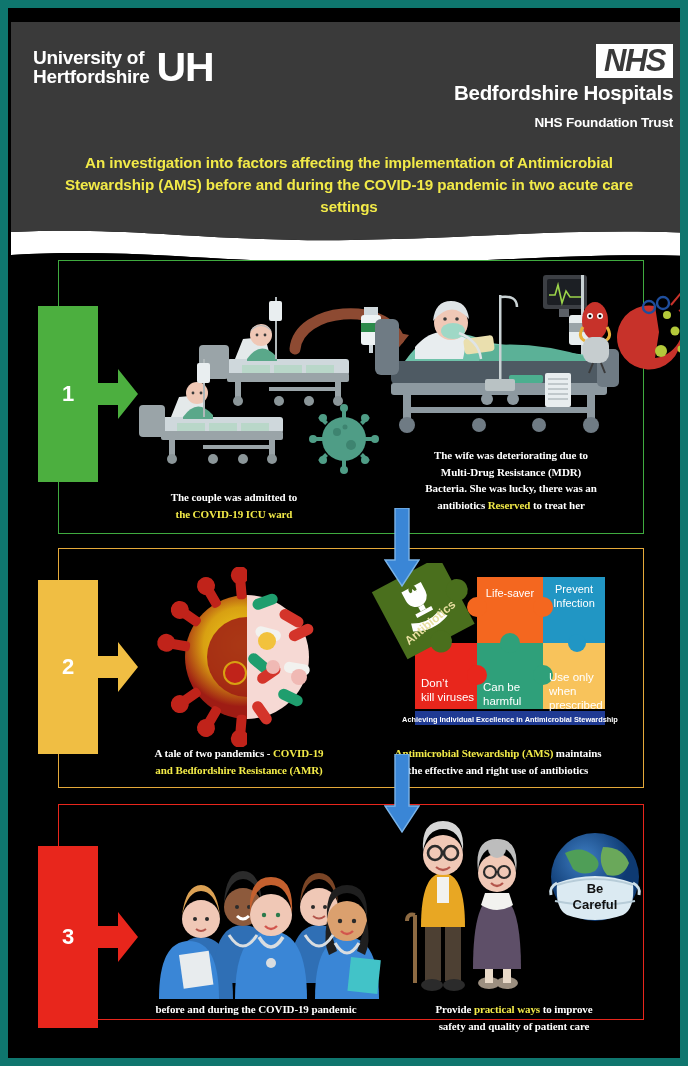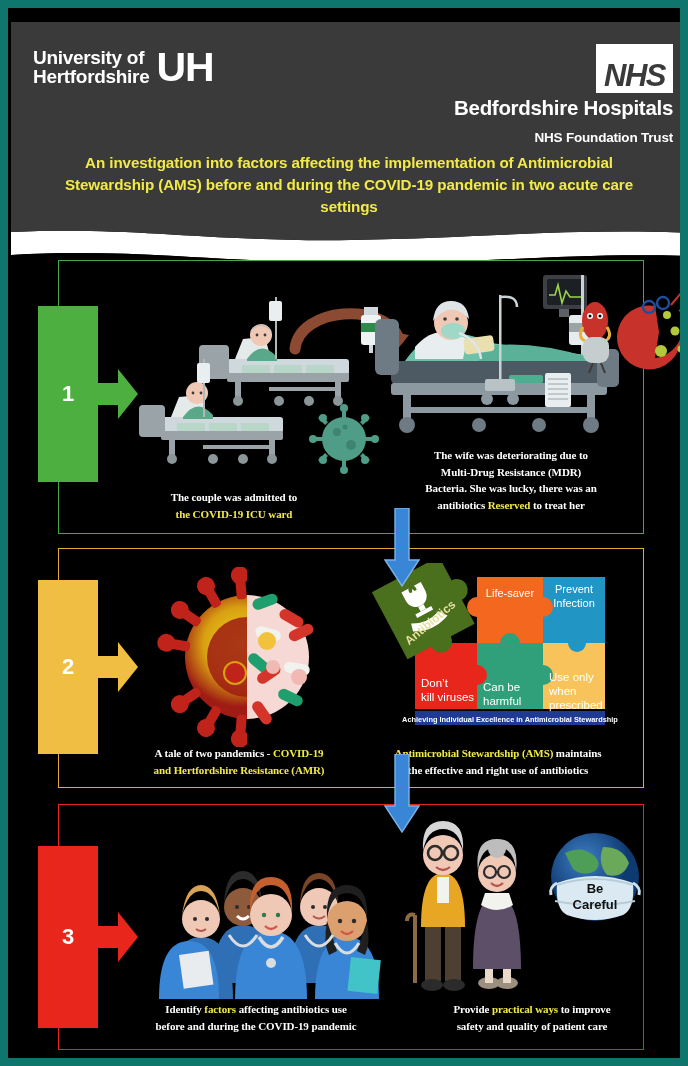--- a/index.html
+++ b/index.html
@@ -7,36 +7,36 @@
   .poster{position:relative;width:688px;height:1066px;background:#000;
           border:8px solid #0f766e;box-sizing:border-box;overflow:hidden;}
 
   
   .header{position:absolute;left:3px;top:14px;width:676px;height:206px;background:#3a3a3a;}
   .logo-uh{position:absolute;left:22px;top:26px;display:flex;align-items:center;}
   .uh-words{color:#fff;font-size:19px;font-weight:700;line-height:1.02;letter-spacing:-0.3px;}
   .uh-mark{color:#fff;font-size:41px;font-weight:900;letter-spacing:-1px;margin-left:7px;line-height:0.85;}
 
   .logo-nhs{position:absolute;right:14px;top:22px;text-align:right;}
-  .nhs-box{display:inline-block;background:#ffffff;padding:16px 8px 2px 8px;}
+  .nhs-box{display:inline-block;background:#ffffff;padding:1px 8px 2px 8px;}
   .nhs-box span{color:#3a3a3a;font-size:31px;font-weight:900;font-style:italic;letter-spacing:-1.5px;line-height:1;}
   .nhs-trustname{color:#fff;font-size:20.5px;font-weight:700;margin-top:3px;letter-spacing:-0.3px;}
   .nhs-trustsub{color:#fff;font-size:13.5px;font-weight:600;margin-top:10px;letter-spacing:-0.2px;}
 
   .poster-title{position:absolute;left:46px;top:130px;width:584px;text-align:center;
                 color:#F2EA48;font-size:15.2px;font-weight:700;line-height:1.45;letter-spacing:-0.1px;}
 
   
   .wave{position:absolute;left:3px;top:218px;width:682px;height:42px;}
 
   
   .section{position:absolute;left:50px;width:586px;box-sizing:border-box;background:#000;}
   .s1{top:252px;height:274px;border:1.6px solid #3faa3f;}
   .s2{top:540px;height:240px;border:1.6px solid #E5A93A;}
-  .s3{top:796px;height:246px;border:1.6px solid #E8261C;}
+  .s3{top:796px;height:216px;border:1.6px solid #E8261C;}
 
   
   .badge{position:absolute;left:0;}
   .badge .bar{position:absolute;left:30px;top:0;width:60px;height:100%;}
   .badge .num{position:absolute;left:30px;top:0;width:60px;height:100%;display:flex;
                align-items:center;justify-content:center;color:#fff;font-size:22px;font-weight:700;z-index:3;}
   .badge .arw{position:absolute;left:88px;top:50%;transform:translateY(-50%);width:42px;height:58px;}
   .b1{top:298px;height:176px;}
   .b2{top:572px;height:174px;}
   .b3{top:838px;height:182px;}
@@ -384,21 +384,21 @@
       <text x="190" y="146" font-size="11.5" fill="#ffffff" font-family="Liberation Sans, sans-serif">prescribed</text>
 
       <rect x="56" y="148" width="190" height="14" fill="#1F3A93"></rect>
       <text x="151" y="158.5" font-size="7.4" fill="#ffffff" text-anchor="middle" font-weight="700" font-family="Liberation Sans, sans-serif">Achieving Individual Excellence in Antimicrobial Stewardship</text>
     </svg>
 
     <div class="cap" style="left:60px;top:196px;width:240px;">
       <div>
         <span>A tale of two pandemics - </span><span class="hl">COVID-19</span>
       </div>
-      <div class="hl">and Hertfordshire Resistance (AMR)</div>
+      <div class="hl">and Bedfordshire Resistance (AMR)</div>
     </div>
 
     <div class="cap" style="left:300px;top:196px;width:278px;">
       <div>
         <span class="hl">Antimicrobial Stewardship (AMS)</span><span> maintains</span>
       </div>
       <div>the effective and right use of antibiotics</div>
     </div>
   </div>
 
@@ -514,27 +514,24 @@
         <path d="M10,58 q38,-12 76,0" stroke="#b7ccd8" stroke-width="2" fill="none"></path>
         <path d="M8,74 q40,8 80,0" stroke="#b7ccd8" stroke-width="2" fill="none"></path>
         <path d="M10,56 q-8,4 -6,12" stroke="#cfe0ea" stroke-width="3" fill="none"></path>
         <path d="M86,56 q8,4 6,12" stroke="#cfe0ea" stroke-width="3" fill="none"></path>
       </g>
       <text x="48" y="66" font-size="13" font-weight="700" fill="#111" text-anchor="middle" font-family="Liberation Sans, sans-serif">Be</text>
       <text x="48" y="82" font-size="13" font-weight="700" fill="#111" text-anchor="middle" font-family="Liberation Sans, sans-serif">Careful</text>
     </svg>
 
     <div class="cap" style="left:52px;top:196px;width:290px;">
-      <div>
-        <span>Identify </span><span class="hl">factors</span><span> affecting antibiotics use</span>
-      </div>
       <div>before and during the COVID-19 pandemic</div>
     </div>
 
-    <div class="cap" style="left:354px;top:196px;width:238px;">
+    <div class="cap" style="left:336px;top:196px;width:238px;">
       <div>
         <span>Provide </span><span class="hl">practical ways</span><span> to improve</span>
       </div>
       <div>safety and quality of patient care</div>
     </div>
   </div>
 
   <div class="badge b1">
     <div class="bar" style="background:#4CAF3F;"></div>
     <div class="num">1</div>

